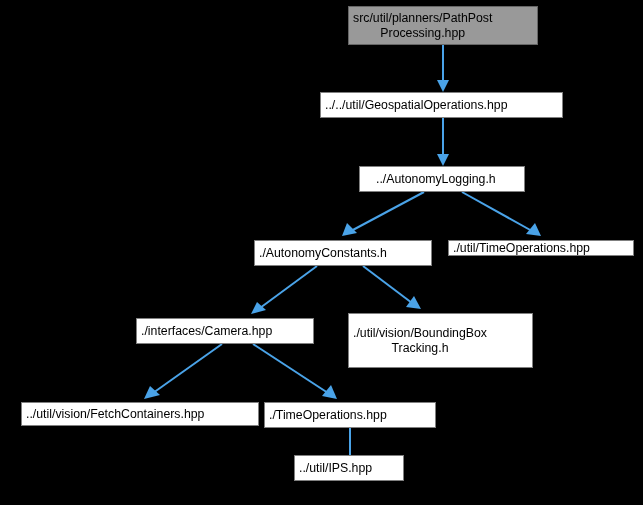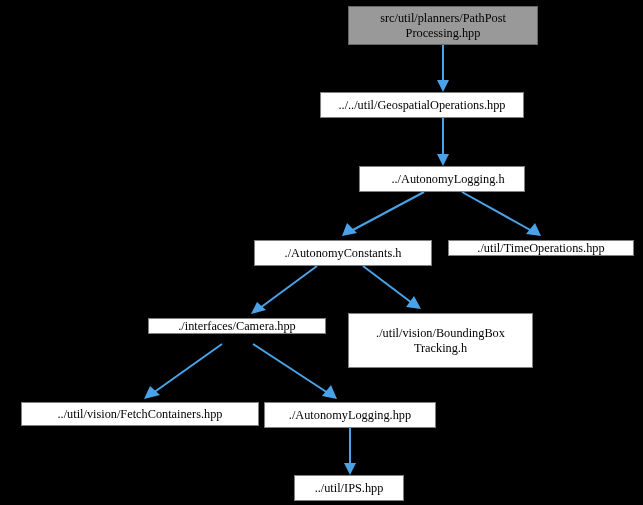--- a/index.html
+++ b/index.html
@@ -20,30 +20,30 @@
     left: 0;
     top: 0;
     width: 643px;
     height: 505px;
   }
   .node {
     position: absolute;
     box-sizing: border-box;
     display: flex;
     align-items: center;
-    justify-content: center;
+    justify-content: flex-start;
     text-align: center;
     border: 1px solid #808080;
     background: #ffffff;
     color: #000000;
     font-size: 12.3px;
     line-height: 15px;
     letter-spacing: 0px;
     white-space: pre-line;
-    font-family: Liberation Serif, serif;
+    font-family: Liberation Sans, sans-serif;
   }
   .node.root {
     background: #999999;
     border: 1px solid #666666;
     color: #000000;
   }
   .node-label {
     display: block;
     padding: 0 4px;
     white-space: pre-line;
@@ -73,25 +73,25 @@
         <path d="M 253,344 L 328,393" stroke="#4aa3e8" stroke-width="2" fill="none"></path>
         <polygon points="337,399 322,396 331,385" fill="#4aa3e8"></polygon>
         <path d="M 350,428 L 350,465" stroke="#4aa3e8" stroke-width="2" fill="none"></path>
         <polygon points="350,475 344,463 356,463" fill="#4aa3e8"></polygon>
       </g>
   </svg>
 
   <div id="nodes-layer">
       <div class="node root" style="left: 348px; top: 6px; width: 190px; height: 39px;"><span class="node-label">src/util/planners/PathPost
 Processing.hpp</span></div>
-      <div class="node" style="left: 320px; top: 92px; width: 204px; height: 26px;"><span class="node-label">../../util/GeospatialOperations.hpp</span></div>
+      <div class="node" style="left: 320px; top: 92px; width: 243px; height: 26px;"><span class="node-label">../../util/GeospatialOperations.hpp</span></div>
       <div class="node" style="left: 359px; top: 166px; width: 166px; height: 26px; padding-left: 12px;"><span class="node-label">../AutonomyLogging.h</span></div>
       <div class="node" style="left: 254px; top: 240px; width: 178px; height: 26px;"><span class="node-label">./AutonomyConstants.h</span></div>
       <div class="node" style="left: 448px; top: 240px; width: 186px; height: 16px;"><span class="node-label">./util/TimeOperations.hpp</span></div>
-      <div class="node" style="left: 148px; top: 318px; width: 178px; height: 16px;"><span class="node-label">./interfaces/Camera.hpp</span></div>
+      <div class="node" style="left: 136px; top: 318px; width: 178px; height: 26px;"><span class="node-label">./interfaces/Camera.hpp</span></div>
       <div class="node" style="left: 348px; top: 313px; width: 185px; height: 55px;"><span class="node-label">./util/vision/BoundingBox
 Tracking.h</span></div>
       <div class="node" style="left: 4px; top: 402px; width: 238px; height: 24px; margin-left: 17px;"><span class="node-label">../util/vision/FetchContainers.hpp</span></div>
-      <div class="node" style="left: 264px; top: 402px; width: 172px; height: 26px;"><span class="node-label">./AutonomyLogging.hpp</span></div>
-      <div class="node" style="left: 294px; top: 475px; width: 110px; height: 26px;"><span class="node-label">../util/IPS.hpp</span></div>
+      <div class="node" style="left: 264px; top: 402px; width: 172px; height: 26px;"><span class="node-label">./TimeOperations.hpp</span></div>
+      <div class="node" style="left: 294px; top: 455px; width: 110px; height: 26px;"><span class="node-label">../util/IPS.hpp</span></div>
     </div>
 
 </div>
 
 </body></html>

